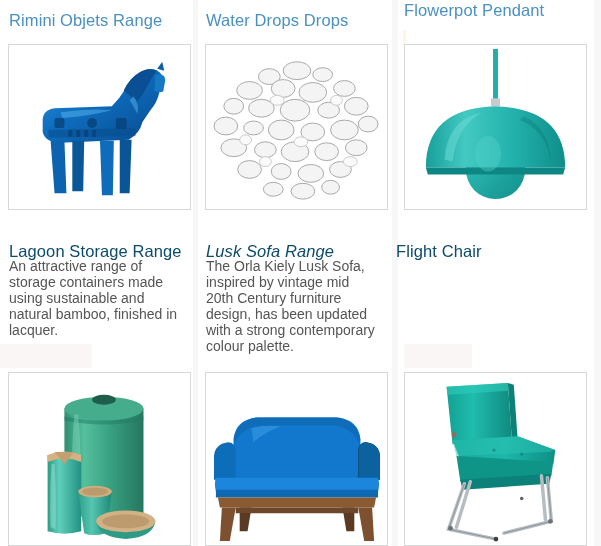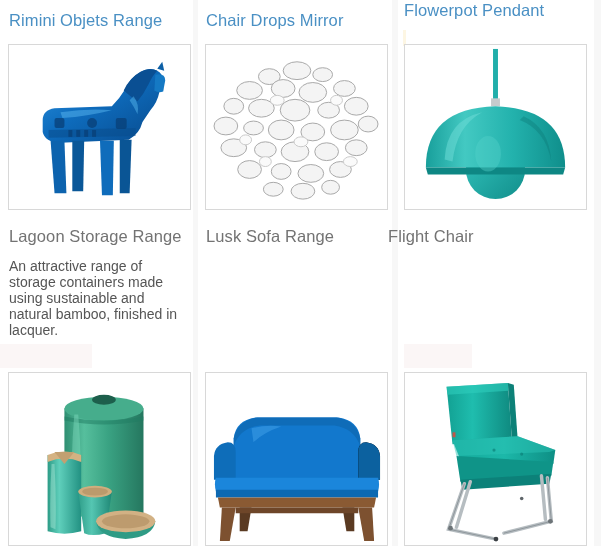--- a/index.html
+++ b/index.html
@@ -23,21 +23,21 @@
 
   
   .heading{
     position:absolute;
     font-size:16.5px;
     line-height:20px;
     white-space:nowrap;
     letter-spacing:.1px;
   }
   .heading.blue{color:#4a90c4;}
-  .heading.dark{color:#737373;}
+  .heading.dark{color:#0c4a6e;margin-top:15px;}
 
   
   .desc{
     position:absolute;
     width:174px;
     font-size:14px;
     line-height:16px;
     color:#555555;
   }
 
@@ -63,21 +63,21 @@
 <div class="page">
 
   <div class="col c1"></div>
   <div class="col c2"></div>
   <div class="col c3"></div>
   <div class="gutter g1"></div>
   <div class="gutter g2"></div>
   <div class="gutter g3"></div>
 
   <div class="heading blue" style="left:9px;top:10px;">Rimini Objets Range</div>
-  <div class="heading blue" style="left:206px;top:10px;">Chair Drops Mirror</div>
+  <div class="heading blue" style="left:206px;top:10px;">Water Drops Drops</div>
   <div class="heading blue" style="left:404px;top:0;">Flowerpot Pendant</div>
 
   <div class="bar-cream" style="left:403px;top:30px;"></div>
 
   <div class="frame" style="left:8px;top:44px;width:183px;height:166px;">
     <svg class="art" viewBox="0 0 183 166">
       <rect width="183" height="166" fill="#ffffff"></rect>
       <defs>
         <linearGradient id="hg" x1="0" y1="0" x2="1" y2="1">
           <stop offset="0%" stop-color="#2a93e0"></stop>
@@ -183,24 +183,25 @@
       <circle cx="91.5" cy="126" r="30" fill="url(#ball)"></circle>
       <path d="M21 124 Q21 64 91.5 62 Q162 64 162 124 Z" fill="url(#dome)"></path>
       <path d="M21 124 L162 124 L160 131 L23 131 Z" fill="#0e8784"></path>
       <path d="M40 116 Q42 76 78 68 Q52 82 48 118 Z" fill="#6bdbd5" opacity=".55"></path>
       <path d="M120 72 Q146 84 148 118 Q142 86 116 76 Z" fill="#0c7b79" opacity=".4"></path>
       <ellipse cx="84" cy="110" rx="13" ry="18" fill="#56d2cb" opacity=".4"></ellipse>
     </svg>
   </div>
 
   <div class="heading dark" style="left:9px;top:226px;">Lagoon Storage Range</div>
-  <div class="heading dark" style="left:206px;top:226px;">Lusk Sofa Range</div>
-  <div class="heading dark" style="left:388px;top:226px;">Flight Chair</div>
+  <div class="heading dark" style="left:206px;top:226px;font-style:italic;">Lusk Sofa Range</div>
+  <div class="heading dark" style="left:396px;top:226px;">Flight Chair</div>
 
   <div class="desc" style="left:9px;top:258px;">An attractive range of storage containers made using sustainable and natural bamboo, finished in lacquer.</div>
+  <div class="desc" style="left:206px;top:258px;">The Orla Kiely Lusk Sofa, inspired by vintage mid 20th Century furniture design, has been updated with a strong contemporary colour palette.</div>
 
   <div class="bar-pink" style="left:0px;top:344px;width:92px;"></div>
   <div class="bar-pink" style="left:404px;top:344px;width:68px;"></div>
 
   <div class="frame" style="left:8px;top:372px;width:183px;height:174px;">
     <svg class="art" viewBox="0 0 183 174">
       <rect width="183" height="174" fill="#ffffff"></rect>
       <defs>
         <linearGradient id="bigbin" x1="0" y1="0" x2="1" y2="0">
           <stop offset="0%" stop-color="#2f8f72"></stop>

